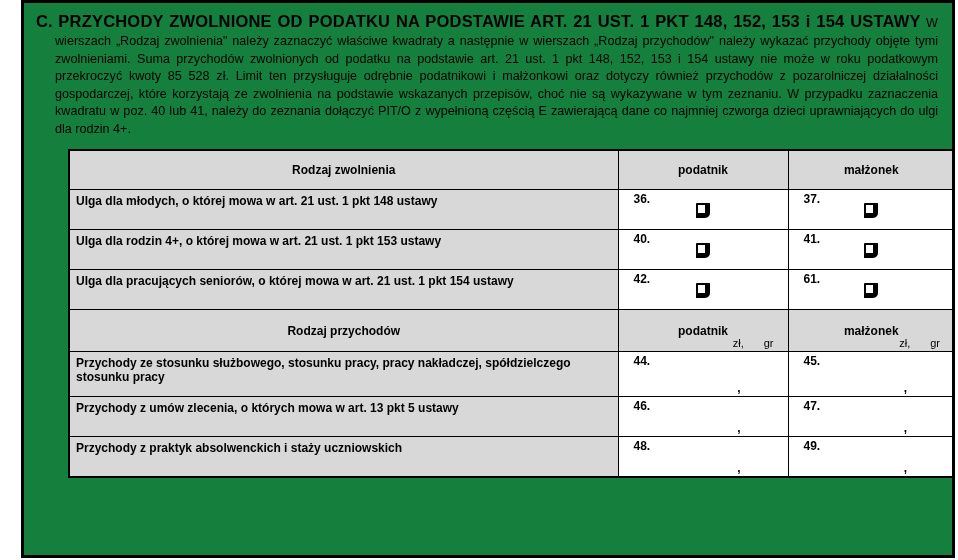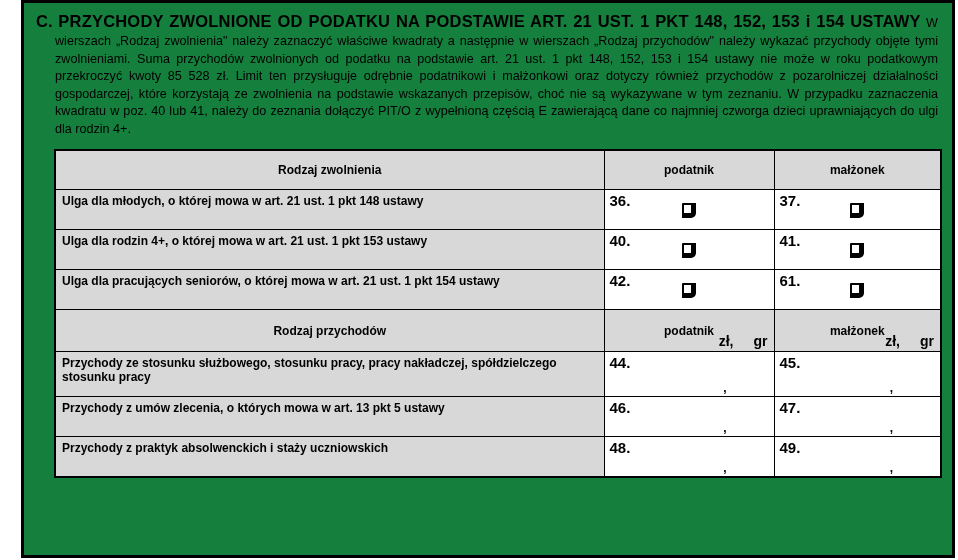--- a/index.html
+++ b/index.html
@@ -8,37 +8,37 @@
     position:absolute; left:21px; top:0; width:934px; height:558px;
     border:3px solid #000; background:#15803d; overflow:hidden;
   }
   .section-head { padding:8px 14px 0 12px; }
   .section-para { text-align:justify; padding-left:19px; text-indent:-19px; line-height:15.6px; }
   .section-letter, .section-title { font-weight:bold; font-size:16.5px; line-height:21px; letter-spacing:0.2px; }
   .section-desc { font-size:12.6px; }
 
   table.form-table {
     border-collapse:collapse; table-layout:fixed;
-    width:886px; margin:11px 0 0 30px;
+    width:886px; margin:11px 0 0 44px;
     border:2px solid #000;
   }
   table.form-table td { border:1px solid #000; font-size:12px; overflow:hidden; }
   col.c-label { width:549px; }
   col.c-pod   { width:170px; }
   col.c-mal   { width:167px; }
 
   td.hdr { background:#d8d8d8; font-weight:bold; text-align:center; vertical-align:middle; height:40px; }
   td.hdr2 { height:42px; position:relative; }
-  .units { position:absolute; bottom:2px; right:6px; font-weight:bold; font-size:14px; }
+  .units { position:absolute; bottom:2px; right:14px; font-weight:normal; font-size:11px; }
   .units .zl { margin-right:20px; }
 
   td.lbl { background:#d8d8d8; font-weight:bold; vertical-align:top; padding:4px 8px 12px 6px; height:40px; line-height:14px; }
 
   td.box-cell, td.amt-cell { background:#ffffff; position:relative; vertical-align:top; height:40px; }
-  .cell-num { position:absolute; top:2px; left:5px; font-weight:bold; font-size:15px; }
+  .cell-num { position:absolute; top:2px; left:15px; font-weight:bold; font-size:12px; }
   .checkbox {
     position:absolute; left:50%; top:13px; transform:translateX(-50%);
     width:14px; height:15px; background:#fff;
     border:2.5px solid #000; border-right-width:5px; border-bottom-width:5px;
     border-bottom-right-radius:5px; border-top-left-radius:1px;
     cursor:pointer;
   }
   .dec-comma { position:absolute; bottom:1px; right:47px; font-weight:bold; font-size:12px; }
 </style>
 </head>

